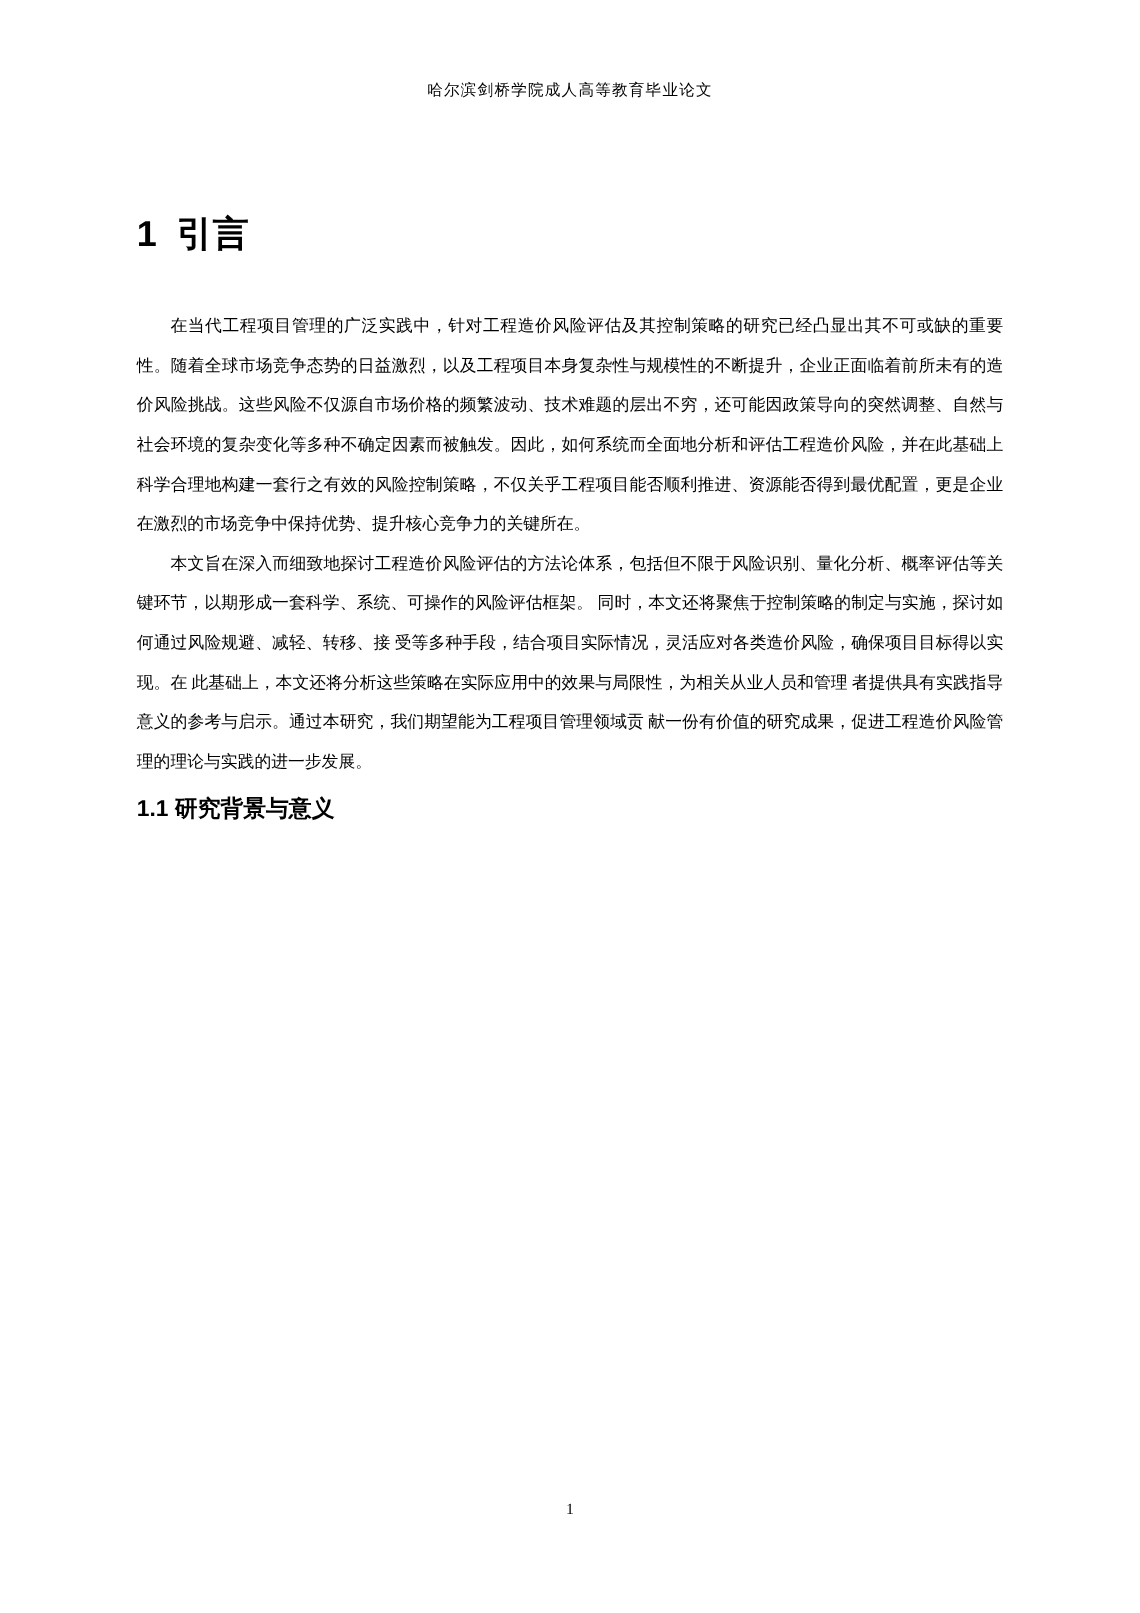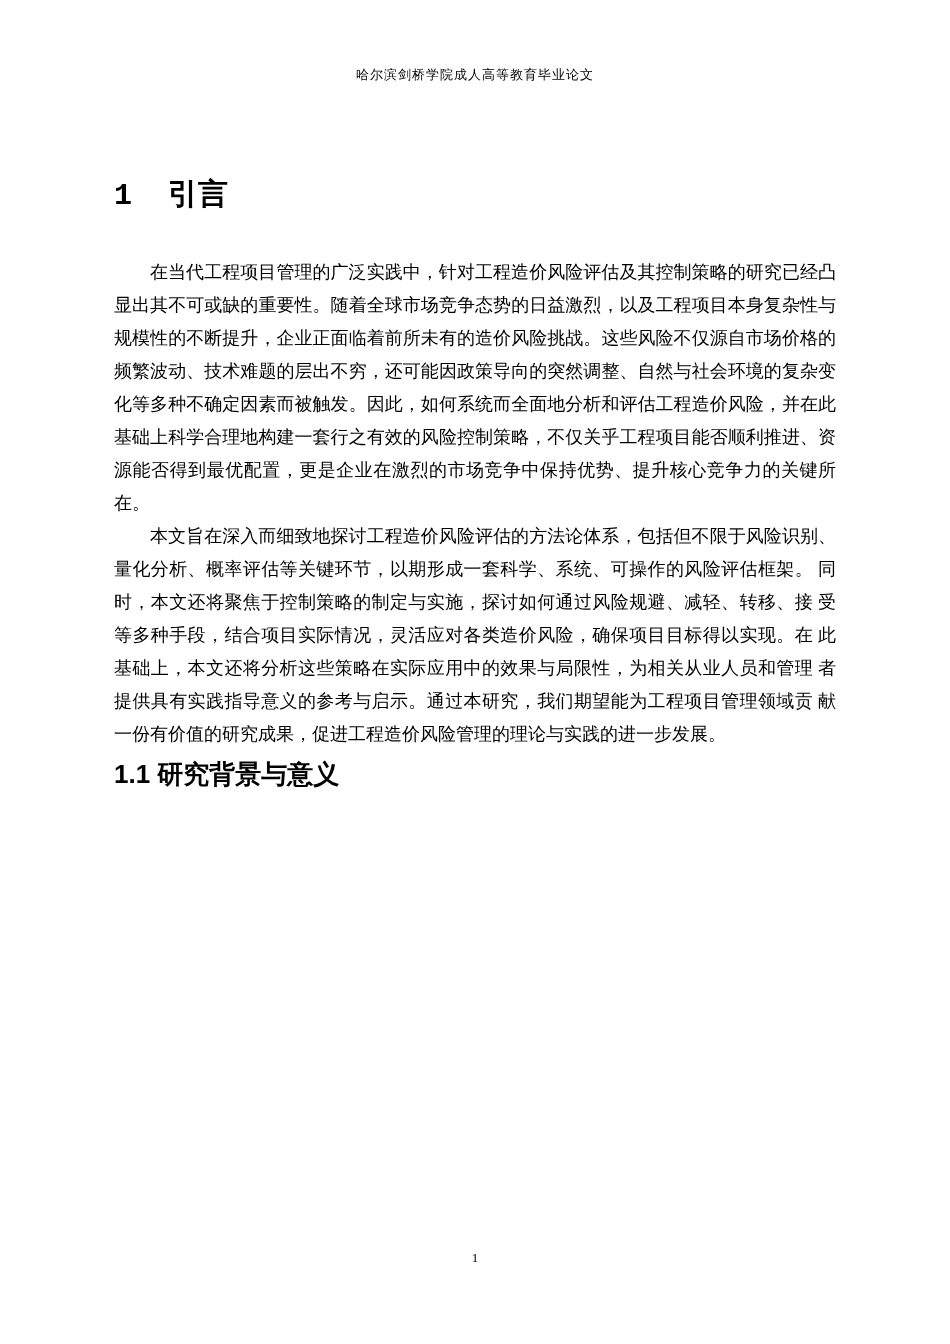--- a/index.html
+++ b/index.html
@@ -27,43 +27,43 @@
     color: #000000;
   }
   .content {
     position: absolute;
     left: 114px;
     top: 0;
     width: 722px;
   }
   .chapter-heading {
     margin: 178px 0 0 0;
-    font-family: Liberation Mono, monospace;
+    font-family: Liberation Sans, sans-serif;
     font-weight: 700;
     font-size: 30px;
     line-height: 36px;
     white-space: pre;
     color: #000000;
   }
   p.body-para {
     margin: 0;
-    font-size: 18px;
+    font-size: 14px;
     line-height: 33px;
     text-align: justify;
     text-indent: 2em;
     color: #000000;
   }
   p.body-para.first-after-heading {
     margin-top: 42px;
   }
   .section-heading {
     margin: 8px 0 0 0;
     font-family: "Liberation Sans", "DejaVu Sans", sans-serif;
     font-weight: 700;
-    font-size: 26px;
+    font-size: 19px;
     line-height: 30px;
     color: #000000;
   }
   p.body-para.first-after-section {
     margin-top: 14px;
   }
   .page-footer {
     position: absolute;
     bottom: 78px;
     left: 0;

